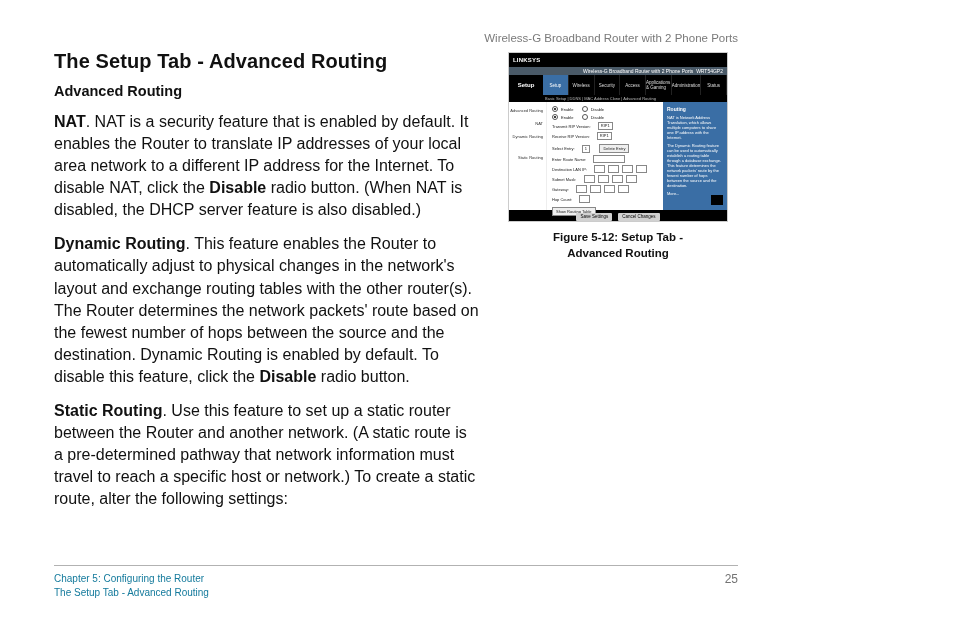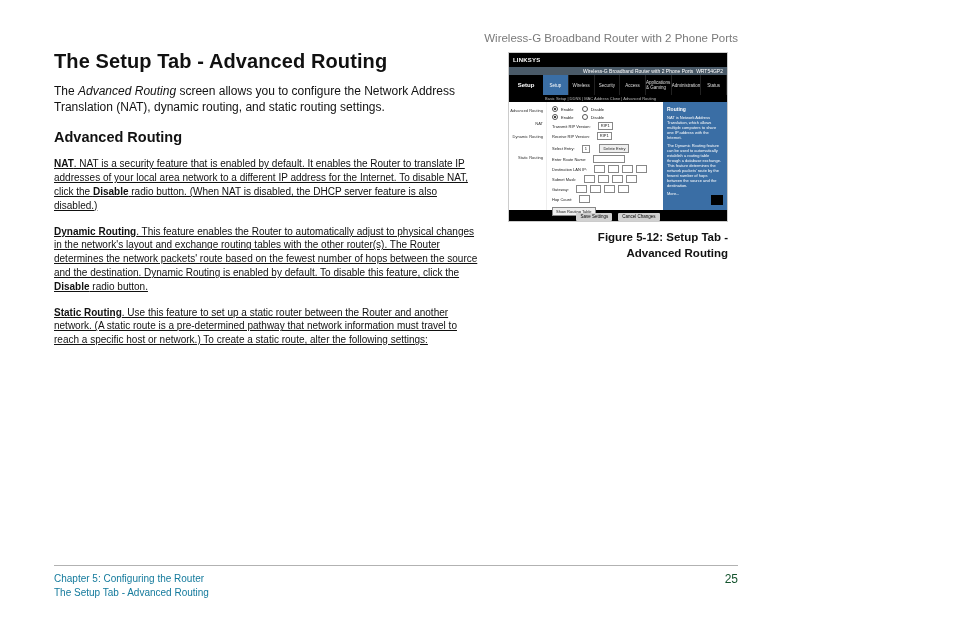--- a/index.html
+++ b/index.html
@@ -56,25 +56,24 @@
     color: #111;
   }
   p.intro .ital { font-style: italic; }
   h2.sub-heading {
     font-size: 14.5px;
     font-weight: 600;
     margin: 8px 0 12px 0;
     color: #111;
   }
   p.body {
-    font-size: 10px;
+    font-size: 16px;
     line-height: 1.38;
     margin: 8px 0 12px 0;
     color: #111;
-    text-decoration: underline;
   }
   p.body .b { font-weight: 700; }
   .indent {
     padding-left: 24px;
   }
   .figure-thumb {
     width: 220px;
     height: 170px;
     background: #fff;
     border: 1px solid #ccc;
@@ -142,21 +141,21 @@
   .ft-bottom {
     background:#000; color:#fff; height: 14px; display:flex; align-items:center; justify-content:center; gap:6px; font-size:4.5px;
   }
   .ft-bottom .savebtn { background:#d1d1d1; color:#000; padding:0 4px; height:8px; line-height:8px; border-radius:1px; }
   .ft-logo-corner {
     position:absolute; right:4px; bottom:16px; width:12px; height:10px; background:#000;
   }
   .figure-caption {
     font-size: 11.5px;
     font-weight: 700;
-    text-align: right;
+    text-align: center;
     color: #111;
     line-height: 1.35;
     width: 220px;
   }
   .footer {
     position: absolute;
     left: 54px;
     right: 54px;
     bottom: 18px;
     border-top: 1px solid #b2b2b2;
@@ -166,36 +165,33 @@
     align-items: flex-start;
   }
   .footer-left {
     font-size: 10px;
     color: #147a9c;
     font-weight: 400;
     line-height: 1.4;
   }
   .footer-right {
     font-size: 12px;
-    color: #14532d;
+    color: #737373;
   }
 </style>
 </head>
 <body>
 
 <div class="page">
   <div class="product-title">Wireless-G Broadband Router with 2 Phone Ports</div>
 
   <div class="columns">
     <div class="col-main">
       <h1 class="page-heading">The Setup Tab - Advanced Routing</h1>
 
-      <p class="intro">
-        <span>The </span><span class="ital">Advanced Routing</span><span> screen allows you to configure the Network Address Translation (NAT), dynamic routing, and static routing settings.</span>
-      </p>
 
       <h2 class="sub-heading">Advanced Routing</h2>
 
       <p class="body">
         <span class="b">NAT</span><span>. NAT is a security feature that is enabled by default. It enables the Router to translate IP addresses of your local area network to a different IP address for the Internet. To disable NAT, click the </span><span class="b">Disable</span><span> radio button. (When NAT is disabled, the DHCP server feature is also disabled.)</span>
       </p>
 
       <p class="body">
         <span class="b">Dynamic Routing</span><span>. This feature enables the Router to automatically adjust to physical changes in the network's layout and exchange routing tables with the other router(s). The Router determines the network packets' route based on the fewest number of hops between the source and the destination. Dynamic Routing is enabled by default. To disable this feature, click the </span><span class="b">Disable</span><span> radio button.</span>
       </p>

